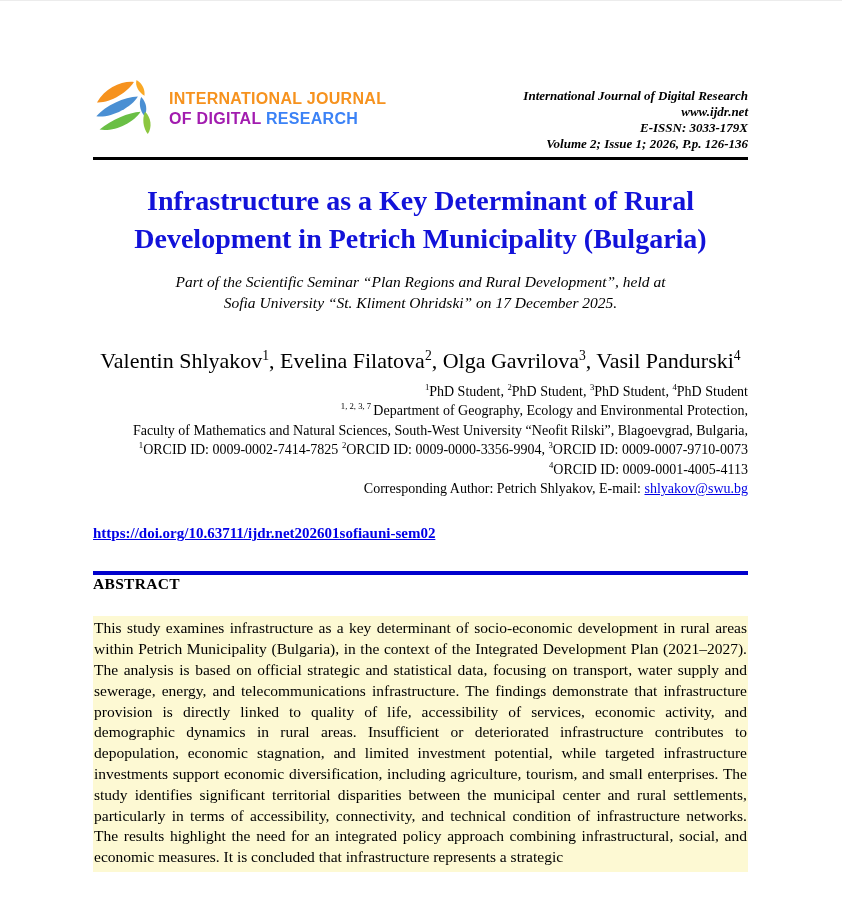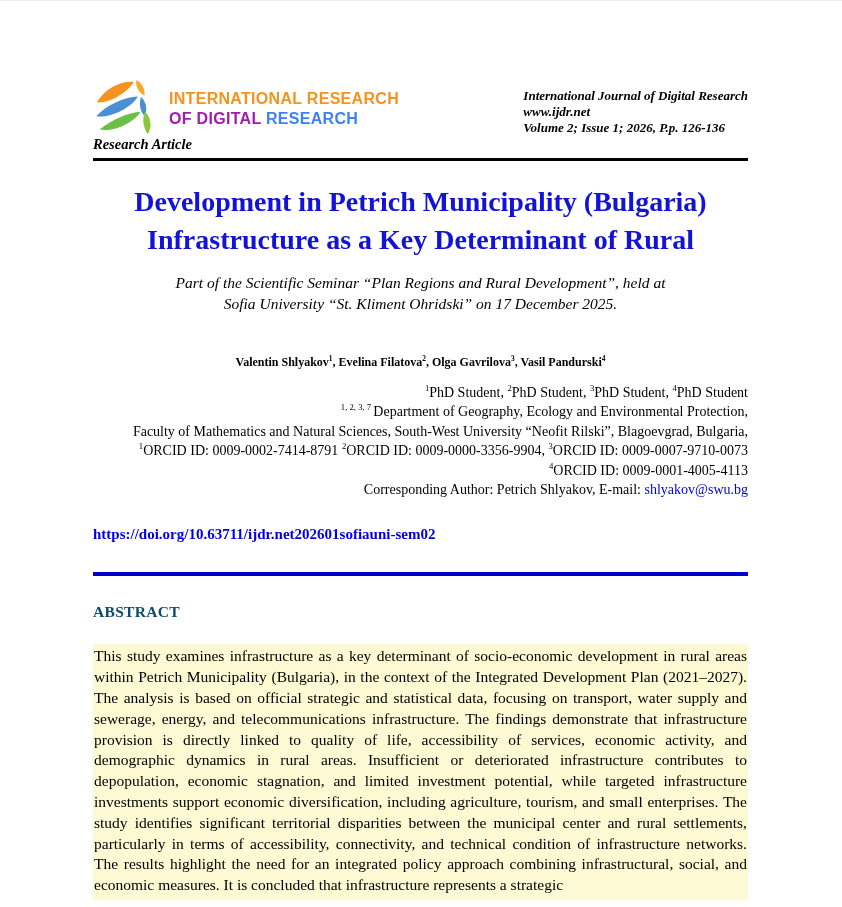--- a/index.html
+++ b/index.html
@@ -18,46 +18,46 @@
   .brand svg { width: 66px; height: 66px; display: block; }
   .brand-text {
     margin-left: 10px; padding-top: 13px;
     font-family: "Liberation Sans", "DejaVu Sans", sans-serif;
     font-weight: 700; font-size: 16px; line-height: 20px; letter-spacing: .3px;
   }
   .brand-line1 { color: #f6921e; }
   .brand-black { color: #a21caf; }
   .brand-green { color: #3b82f6; }
   .journal-info {
-    text-align: left; font-style: italic; font-weight: 700;
+    text-align: right; font-style: italic; font-weight: 700;
     font-size: 13px; line-height: 16px; padding-top: 12px;
   }
   .article-type { font-weight: 700; font-style: italic; font-size: 14.5px; margin-top: -6px; }
   .rule-black { height: 3px; background: #000; margin-top: 5px; }
 
   
   .title { margin-top: 22px; text-align: center; color: #1212d9; font-weight: 700; font-size: 28px; line-height: 38px; }
   .title span { display: block; }
   .seminar-note { margin-top: 13px; text-align: center; font-style: italic; font-size: 15.5px; line-height: 21px; }
   .seminar-note span { display: block; }
 
   
-  .authors { margin-top: 37px; text-align: center; font-weight: 700; font-size: 12px; line-height: 22px; }
+  .authors { margin-top: 37px; text-align: center; font-weight: 400; font-size: 22px; line-height: 22px; }
   sup { font-size: .62em; line-height: 0; }
   .affiliations { margin-top: 10px; text-align: right; font-size: 14px; line-height: 19.4px; }
   .affiliations div { display: block; }
-  a.link, .link { color: #0000e6; cursor: pointer; }
+  a.link, .link { color: #0000e6; text-decoration: underline; cursor: pointer; }
 
   .doi-row { margin-top: 26px; text-align: left; }
   .doi-link { font-weight: 700; font-size: 15px; }
 
   .rule-blue { height: 4px; background: #0101cd; margin-top: 29px; }
 
   
-  .abstract-heading { margin-top: 27px; color: #0c4a6e; font-weight: 700; font-size: 15.5px; letter-spacing: .3px; }
+  .abstract-heading { color: #000000; font-weight: 700; font-size: 15.5px; letter-spacing: .3px; }
   .abstract-body {
     margin-top: 23px; background: #fdf9d3;
     font-size: 15.5px; line-height: 20.8px; text-align: justify;
     padding: 2px 1px 4px 1px;
   }
 </style>
 </head>
 <body>
 
 <div class="page">
@@ -66,49 +66,49 @@
     <div class="brand">
       <svg viewBox="0 0 100 100" aria-hidden="true">
         <path d="M6,40 C18,18 44,7 62,9 C52,25 26,41 6,40 Z" fill="#f6921e"></path>
         <path d="M66,6 C75,11 79,21 78,30 C70,25 63,15 66,6 Z" fill="#f9a825"></path>
         <path d="M5,61 C20,44 47,32 68,31 C57,49 26,64 5,61 Z" fill="#4a8fd3"></path>
         <path d="M73,32 C81,40 83,52 78,61 C71,53 69,41 73,32 Z" fill="#4a8fd3"></path>
         <path d="M10,81 C28,66 54,55 72,54 C61,72 30,85 10,81 Z" fill="#6abf45"></path>
         <path d="M79,54 C88,63 90,77 83,88 C76,79 74,64 79,54 Z" fill="#8cc63f"></path>
       </svg>
       <div class="brand-text">
-        <div class="brand-line1">INTERNATIONAL RESEARCH</div>
+        <div class="brand-line1">INTERNATIONAL JOURNAL</div>
         <div><span class="brand-black">OF DIGITAL </span><span class="brand-green">RESEARCH</span></div>
       </div>
     </div>
     <div class="journal-info">
       <div>International Journal of Digital Research</div>
       <div>www.ijdr.net</div>
+      <div>E-ISSN: 3033-179X</div>
       <div>Volume 2; Issue 1; 2026, P.p. 126-136</div>
     </div>
   </div>
-  <div class="article-type">Research Article</div>
   <div class="rule-black"></div>
 
   <h1 class="title">
+    <span>Infrastructure as a Key Determinant of Rural</span>
     <span>Development in Petrich Municipality (Bulgaria)</span>
-    <span>Infrastructure as a Key Determinant of Rural</span>
   </h1>
   <div class="seminar-note">
     <span>Part of the Scientific Seminar “Plan Regions and Rural Development”, held at</span>
     <span>Sofia University “St. Kliment Ohridski” on 17 December 2025.</span>
   </div>
 
   <div class="authors"><span>Valentin Shlyakov</span><sup>1</sup><span>, </span><span>Evelina Filatova</span><sup>2</sup><span>, </span><span>Olga Gavrilova</span><sup>3</sup><span>, </span><span>Vasil Pandurski</span><sup>4</sup></div>
 
   <div class="affiliations">
     <div><sup>1</sup><span>PhD Student, </span><sup>2</sup><span>PhD Student, </span><sup>3</sup><span>PhD Student, </span><sup>4</sup><span>PhD Student</span></div>
     <div><sup>1, 2, 3, 7 </sup><span>Department of Geography, Ecology and Environmental Protection,</span></div>
     <div>Faculty of Mathematics and Natural Sciences, South-West University “Neofit Rilski”, Blagoevgrad, Bulgaria,</div>
-    <div><sup>1</sup><span>ORCID ID: 0009-0002-7414-8791 </span><sup>2</sup><span>ORCID ID: 0009-0000-3356-9904, </span><sup>3</sup><span>ORCID ID: 0009-0007-9710-0073</span></div>
+    <div><sup>1</sup><span>ORCID ID: 0009-0002-7414-7825 </span><sup>2</sup><span>ORCID ID: 0009-0000-3356-9904, </span><sup>3</sup><span>ORCID ID: 0009-0007-9710-0073</span></div>
     <div><sup>4</sup><span>ORCID ID: 0009-0001-4005-4113</span></div>
     <div><span>Corresponding Author: Petrich Shlyakov, E-mail: </span><a class="link">shlyakov@swu.bg</a></div>
   </div>
 
   <div class="doi-row">
     <a class="link doi-link">https://doi.org/10.63711/ijdr.net202601sofiauni-sem02</a>
   </div>
 
   <div class="rule-blue"></div>
 

